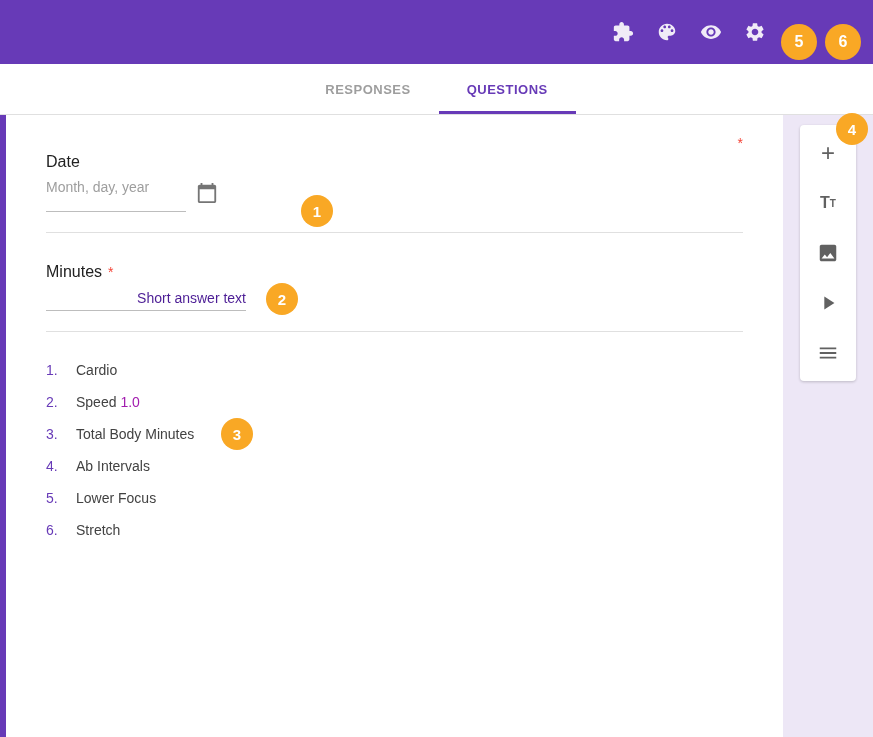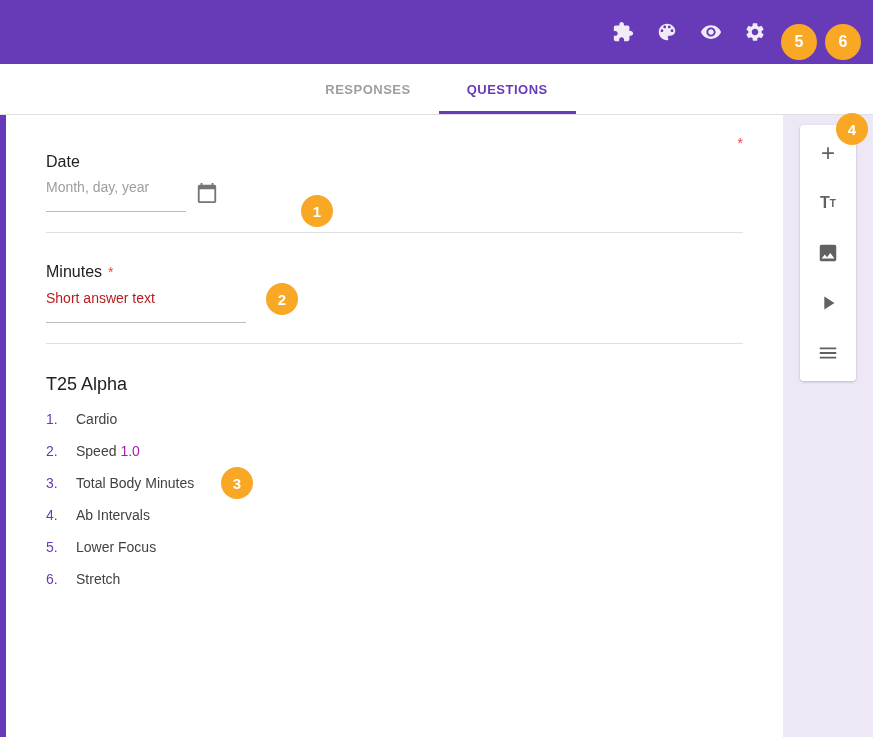--- a/index.html
+++ b/index.html
@@ -151,26 +151,27 @@
       border-bottom: 1px solid #bdbdbd;
       padding-bottom: 16px;
       min-width: 140px;
     }
     .calendar-icon {
       color: #757575;
       font-size: 20px;
     }
 
     .short-answer-text {
-      color: #b91c1c;
+      color: #4c1d95;
       font-size: 14px;
       border-bottom: 1px solid #bdbdbd;
-      padding-bottom: 16px;
+      padding-bottom: 4px;
       min-width: 200px;
       display: inline-block;
+      text-align: right;
     }
 
     
     .list-title {
       font-size: 18px;
       color: #212121;
       margin-bottom: 16px;
       font-weight: normal;
     }
 
@@ -273,21 +274,20 @@
       <div class="question-label">
         <span>Minutes</span>
         <span class="required-star">*</span>
       </div>
       <span class="short-answer-text">Short answer text</span>
       
       <div class="annotation-badge" style="top:20px; left:220px;">2</div>
     </div>
 
     <div style="position:relative;">
-      <div class="list-title">T25 Alpha</div>
 
       <div class="list-item">
         <span class="list-num">1.</span>
         <span class="list-text">Cardio</span>
       </div>
 
       <div class="list-item">
         <span class="list-num">2.</span>
         <span class="list-text">Speed <span class="highlight">1.0</span></span>
       </div>

